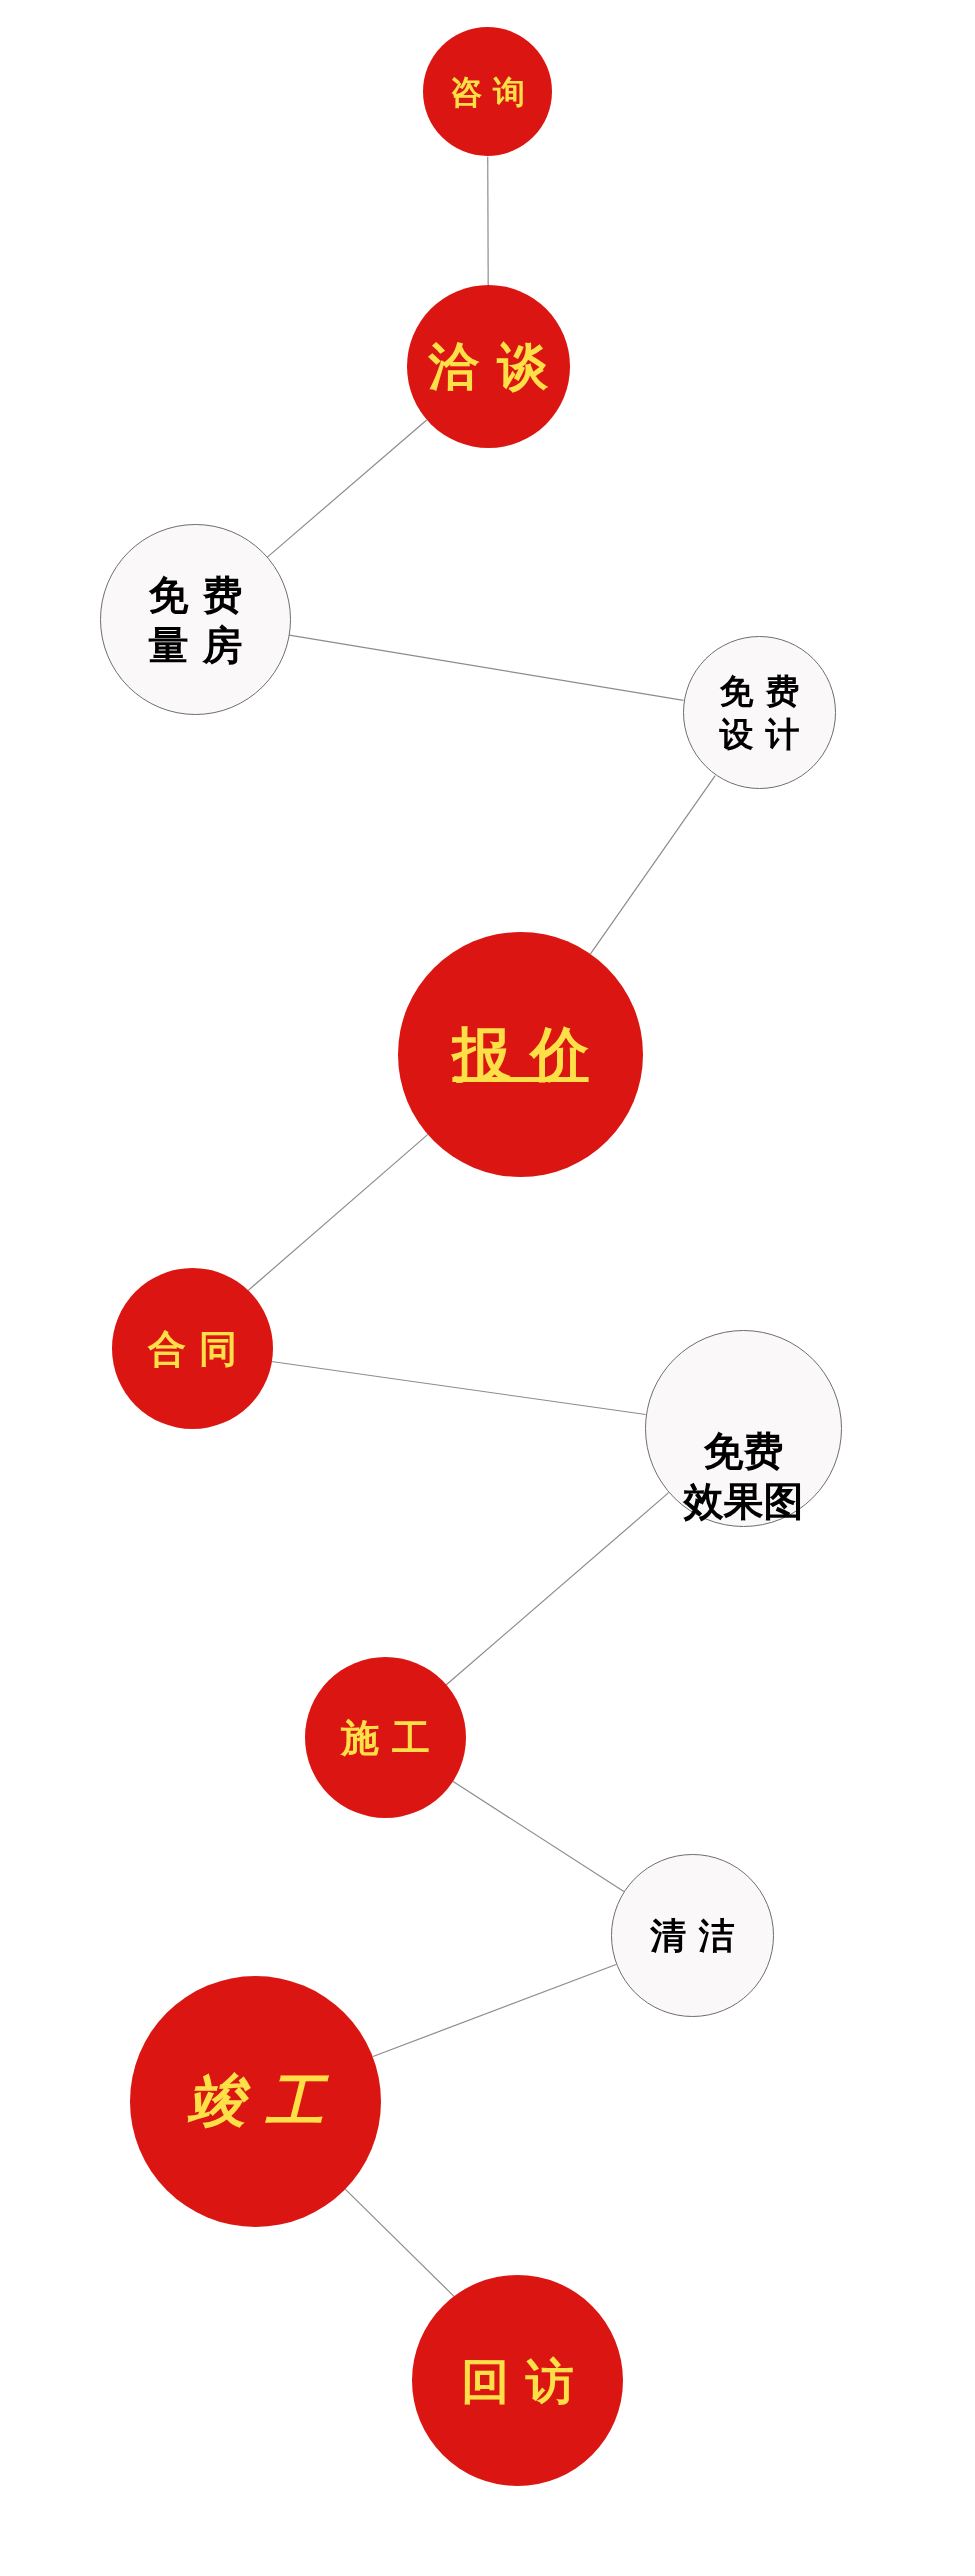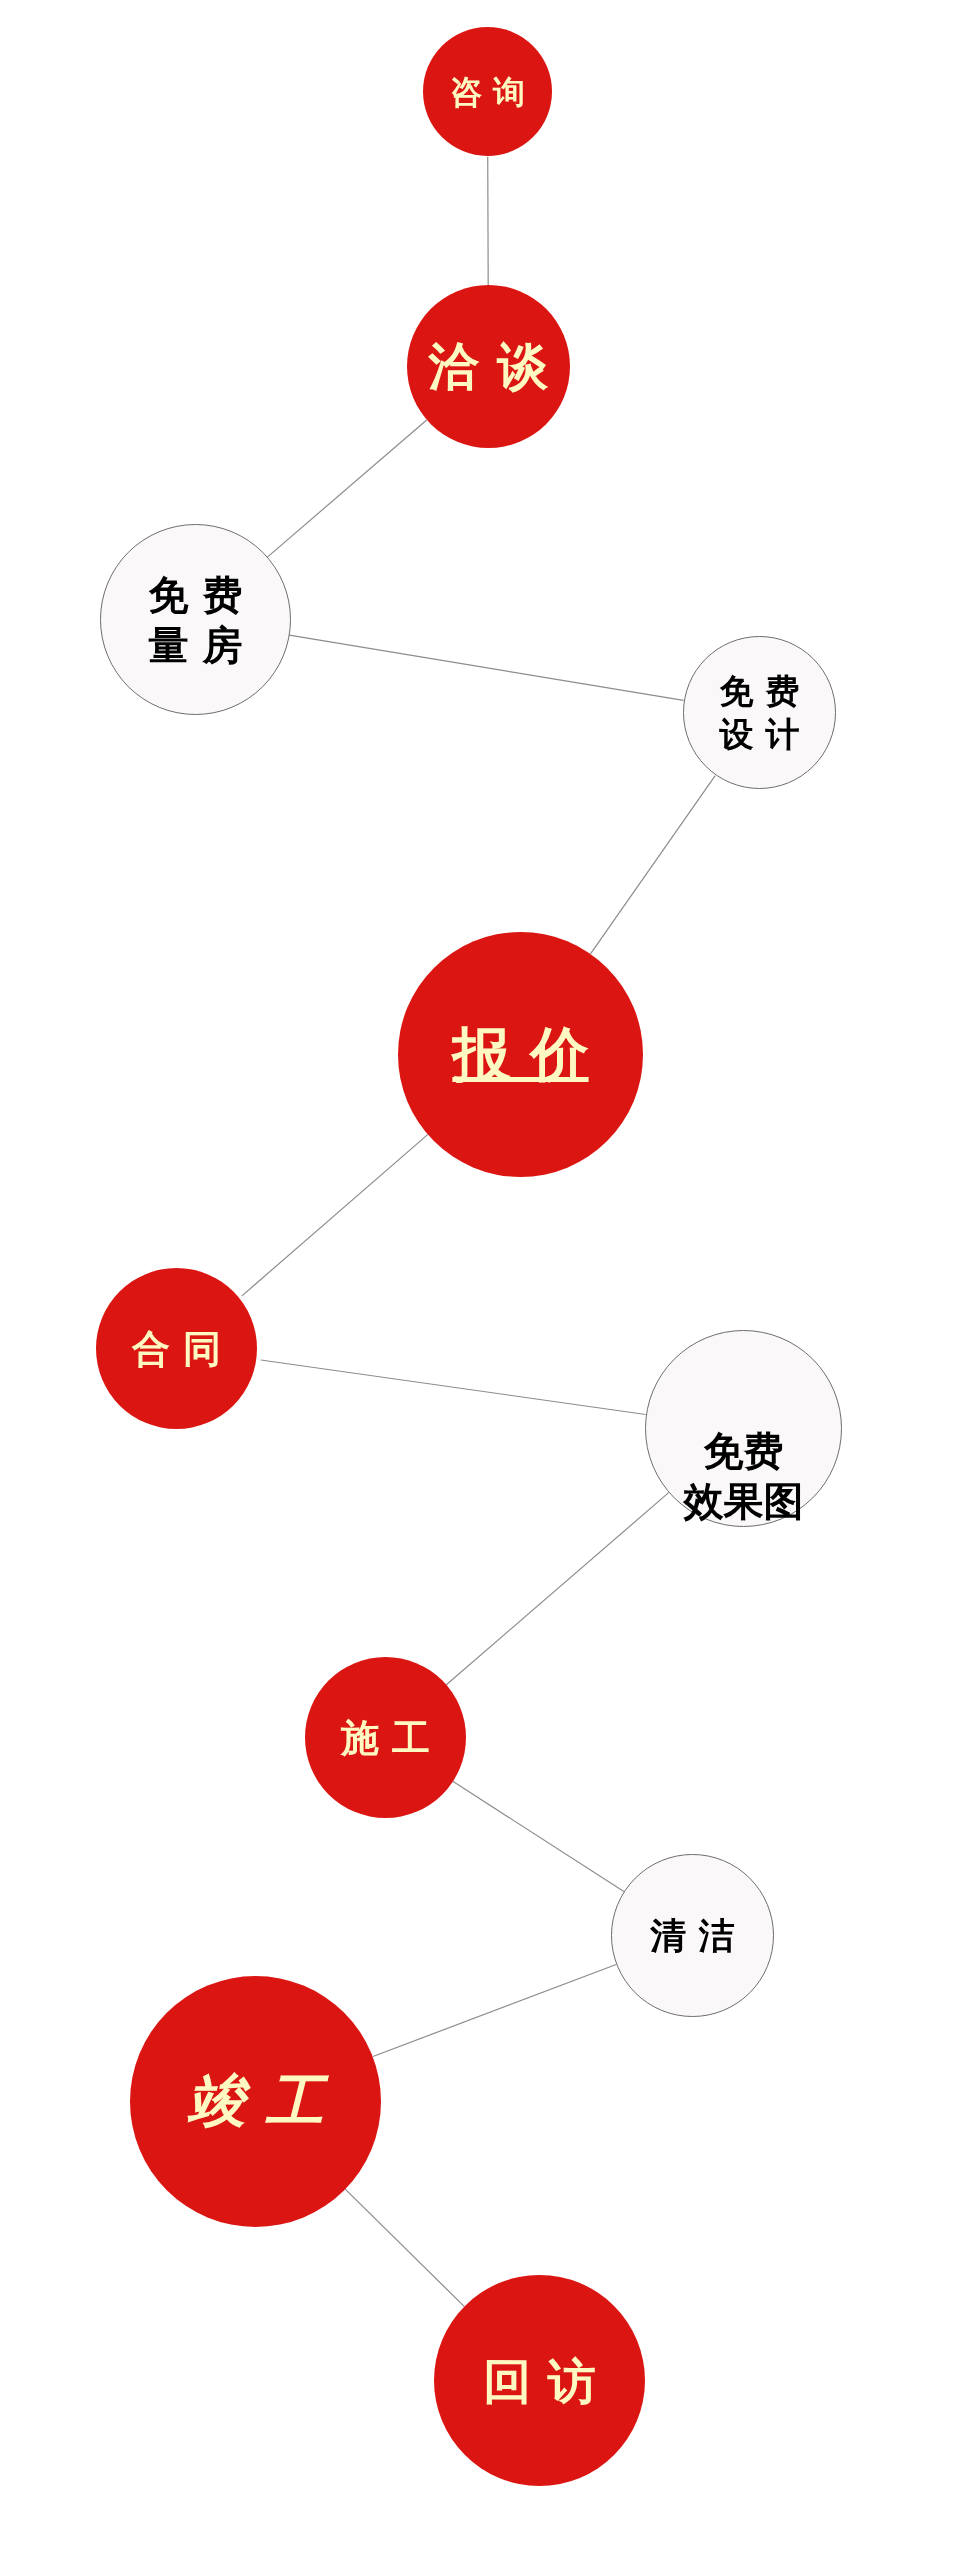--- a/index.html
+++ b/index.html
@@ -3,21 +3,21 @@
   <meta charset="utf-8">
   <style>
     html, body { margin: 0; padding: 0; background: #ffffff; }
     body { width: 975px; height: 2576px; position: relative; overflow: hidden;
            font-family: "DejaVu Serif", "Liberation Serif", serif; }
     #diagram { position: absolute; left: 0; top: 0; width: 975px; height: 2576px; }
     svg.links { position: absolute; left: 0; top: 0; width: 975px; height: 2576px; }
     .node { position: absolute; border-radius: 50%; box-sizing: border-box;
             display: flex; flex-direction: column; align-items: center; justify-content: center;
             text-align: center; font-weight: bold; line-height: 1.25; }
-    .node.filled { background: #db1612; color: #fef9c3; }
+    .node.filled { background: #db1612; color: #fde047; }
     .node.outline { background: #fbf8f9; color: #000000; border: 1.5px solid #6e6e6e; }
     .node .line { display: block; white-space: nowrap; }
   </style>
 </head>
 <body>
 
 <div id="diagram">
   <svg class="links" xmlns="http://www.w3.org/2000/svg" viewBox="0 0 980 2588" width="975" height="2576">
       <line x1="490.235505700582" y1="156.99957336063824" x2="490.7029005008042" y2="286.00053822196406" stroke="#8c8c8c" stroke-width="1.2"></line>
       <line x1="428.86006509481695" y1="421.5035371725983" x2="268.74919208411677" y2="559.3617125784215" stroke="#8c8c8c" stroke-width="1.2"></line>
@@ -41,34 +41,34 @@
         <span class="line">免 费</span>
         <span class="line">量 房</span>
       </div>
       <div class="node outline" style="left: 683px; top: 636px; width: 153px; height: 153px; font-size: 34px;">
         <span class="line">免 费</span>
         <span class="line">设 计</span>
       </div>
       <div class="node filled" style="left: 398px; top: 932px; width: 245px; height: 245px; font-size: 58px; text-decoration: underline;">
         <span class="line">报 价</span>
       </div>
-      <div class="node filled" style="left: 96px; top: 1268px; width: 161px; height: 161px; font-size: 38px;">
+      <div class="node filled" style="left: 112px; top: 1268px; width: 161px; height: 161px; font-size: 38px;">
         <span class="line">合 同</span>
       </div>
       <div class="node outline" style="left: 645px; top: 1330px; width: 197px; height: 197px; font-size: 40px; justify-content: flex-end;">
         <span class="line">免费</span>
         <span class="line">效果图</span>
       </div>
       <div class="node filled" style="left: 305px; top: 1657px; width: 161px; height: 161px; font-size: 38px;">
         <span class="line">施 工</span>
       </div>
       <div class="node outline" style="left: 611px; top: 1854px; width: 163px; height: 163px; font-size: 36px;">
         <span class="line">清 洁</span>
       </div>
       <div class="node filled" style="left: 130px; top: 1976px; width: 251px; height: 251px; font-size: 58px; font-style: italic;">
         <span class="line">竣 工</span>
       </div>
-      <div class="node filled" style="left: 434px; top: 2275px; width: 211px; height: 211px; font-size: 48px;">
+      <div class="node filled" style="left: 412px; top: 2275px; width: 211px; height: 211px; font-size: 48px;">
         <span class="line">回 访</span>
       </div>
     </div>
 </div>
 
 
 </body></html>

